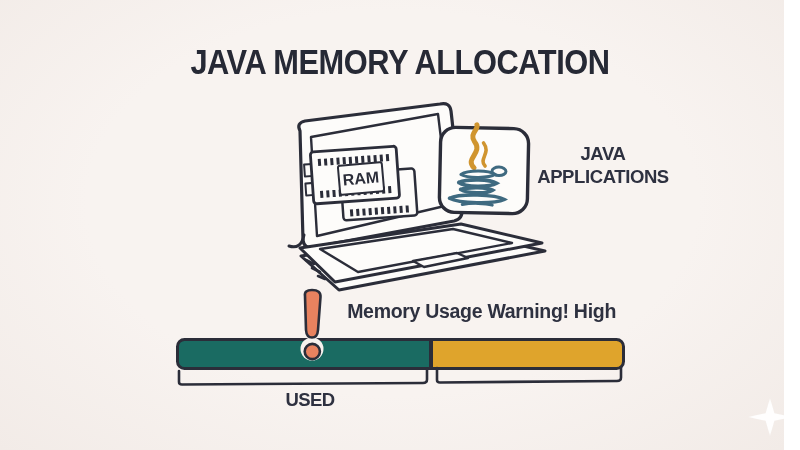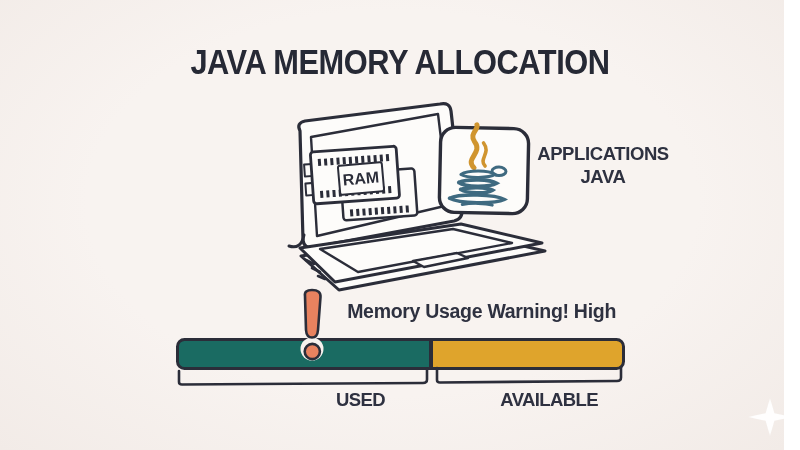--- a/index.html
+++ b/index.html
@@ -26,21 +26,21 @@
     background:#fdfcfa;border:2.2px solid #2b2d39;border-radius:3px;
     display:flex;align-items:center;justify-content:center;
     font-size:16px;font-weight:700;transform:rotate(-5deg);
     color:#2b2d39;
   }
   .warning-text{
     left:336px;top:300px;width:280px;
     font-size:19.5px;font-weight:700;letter-spacing:-0.3px;color:#2e3140;text-align:right;
   }
   .bar-label{
-    top:389px;text-align:right;font-size:18.5px;font-weight:700;
+    top:389px;text-align:center;font-size:18.5px;font-weight:700;
     letter-spacing:-0.6px;color:#2e3140;
   }
   .used-label{left:235px;width:150px;}
   .available-label{left:448px;width:150px;}
   .sparkle{
     left:748px;top:398px;width:44px;height:38px;background:#ffffff;
     clip-path:polygon(50% 0%,60% 40%,100% 50%,60% 60%,50% 100%,40% 60%,0% 50%,40% 40%);
     filter:blur(3px);opacity:0.95;
   }
   svg.art{position:absolute;left:0;top:0;}
@@ -127,26 +127,25 @@
       <circle class="ink" cx="312.3" cy="351.5" r="7.6" stroke-width="2.6" fill="#e8825f"></circle>
     </g>
   </svg>
 
   <div class="abs page-title">JAVA MEMORY ALLOCATION</div>
 
   <div class="abs side-label label-left">
   </div>
 
   <div class="abs side-label label-right">
+    <div>JAVA</div>
     <div>APPLICATIONS</div>
-    <div>JAVA</div>
   </div>
 
   <div class="abs ram-chip-label">RAM</div>
 
   <div class="abs warning-text">Memory Usage Warning! High</div>
 
   <div class="abs bar-label used-label">USED</div>
 
-  <div class="abs bar-label available-label">AVAILABLE</div>
 
   <div class="abs sparkle"></div>
 </div>
 
 </body></html>

